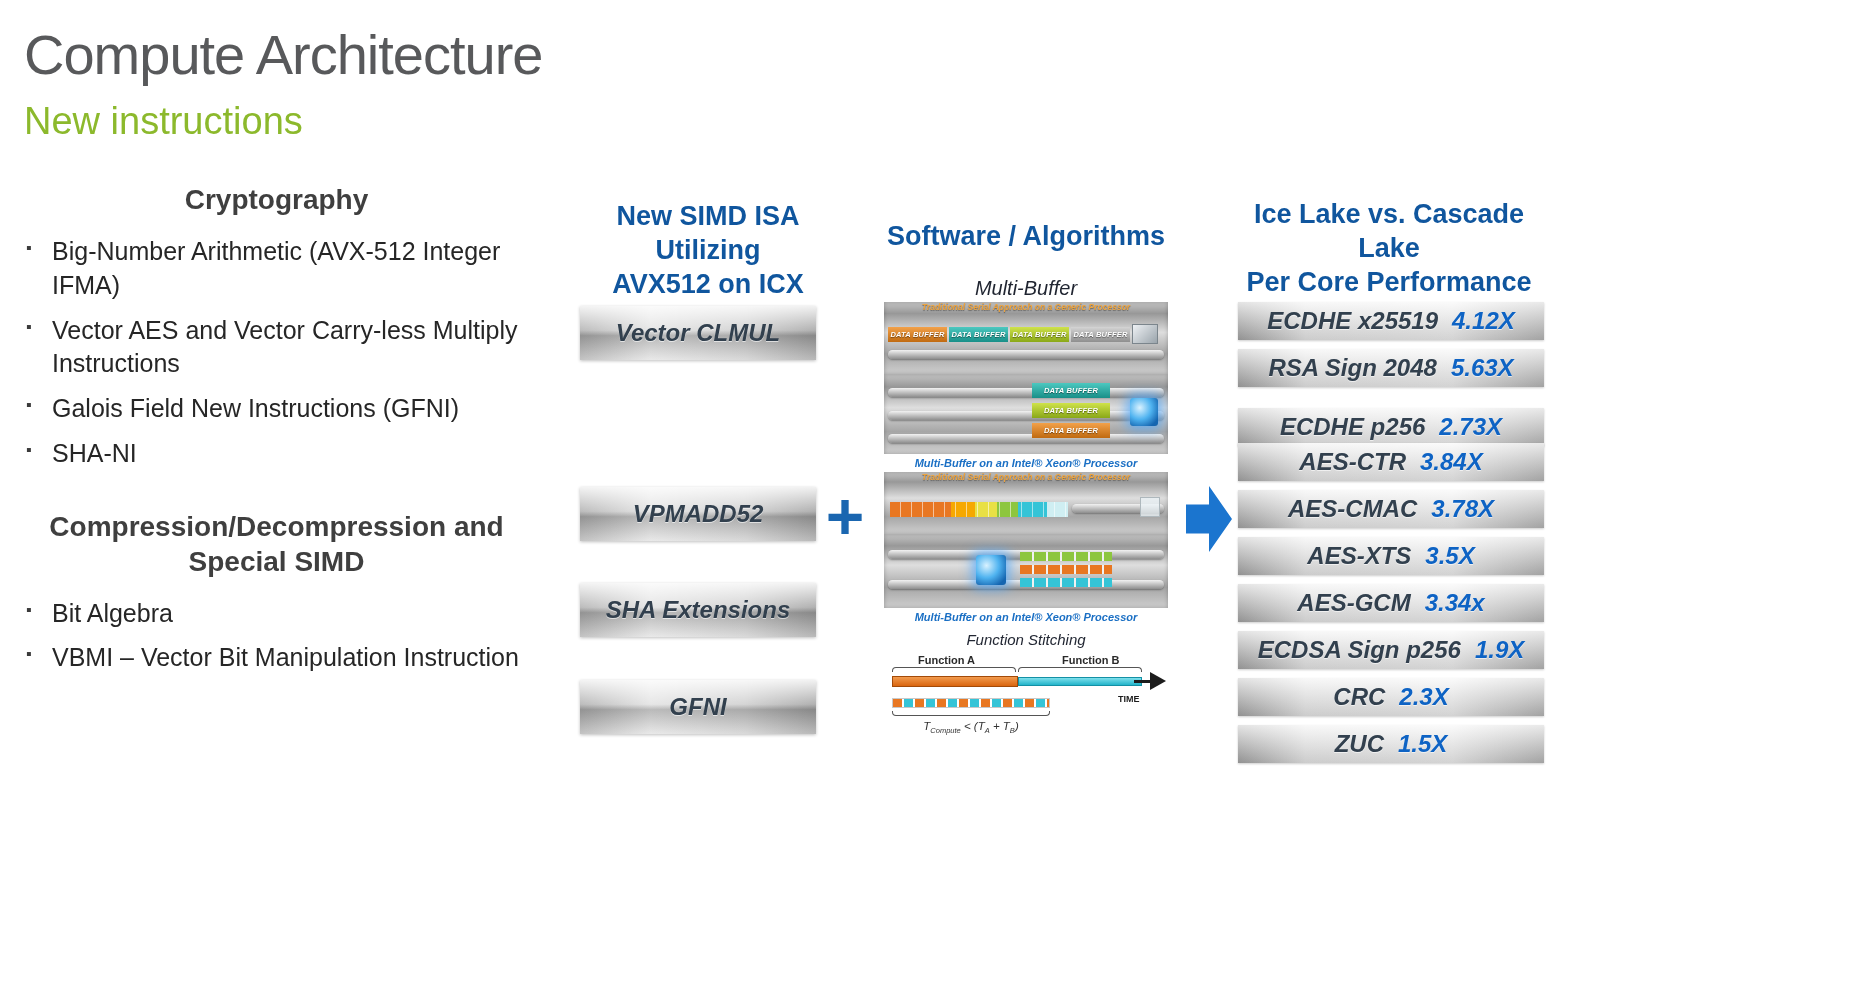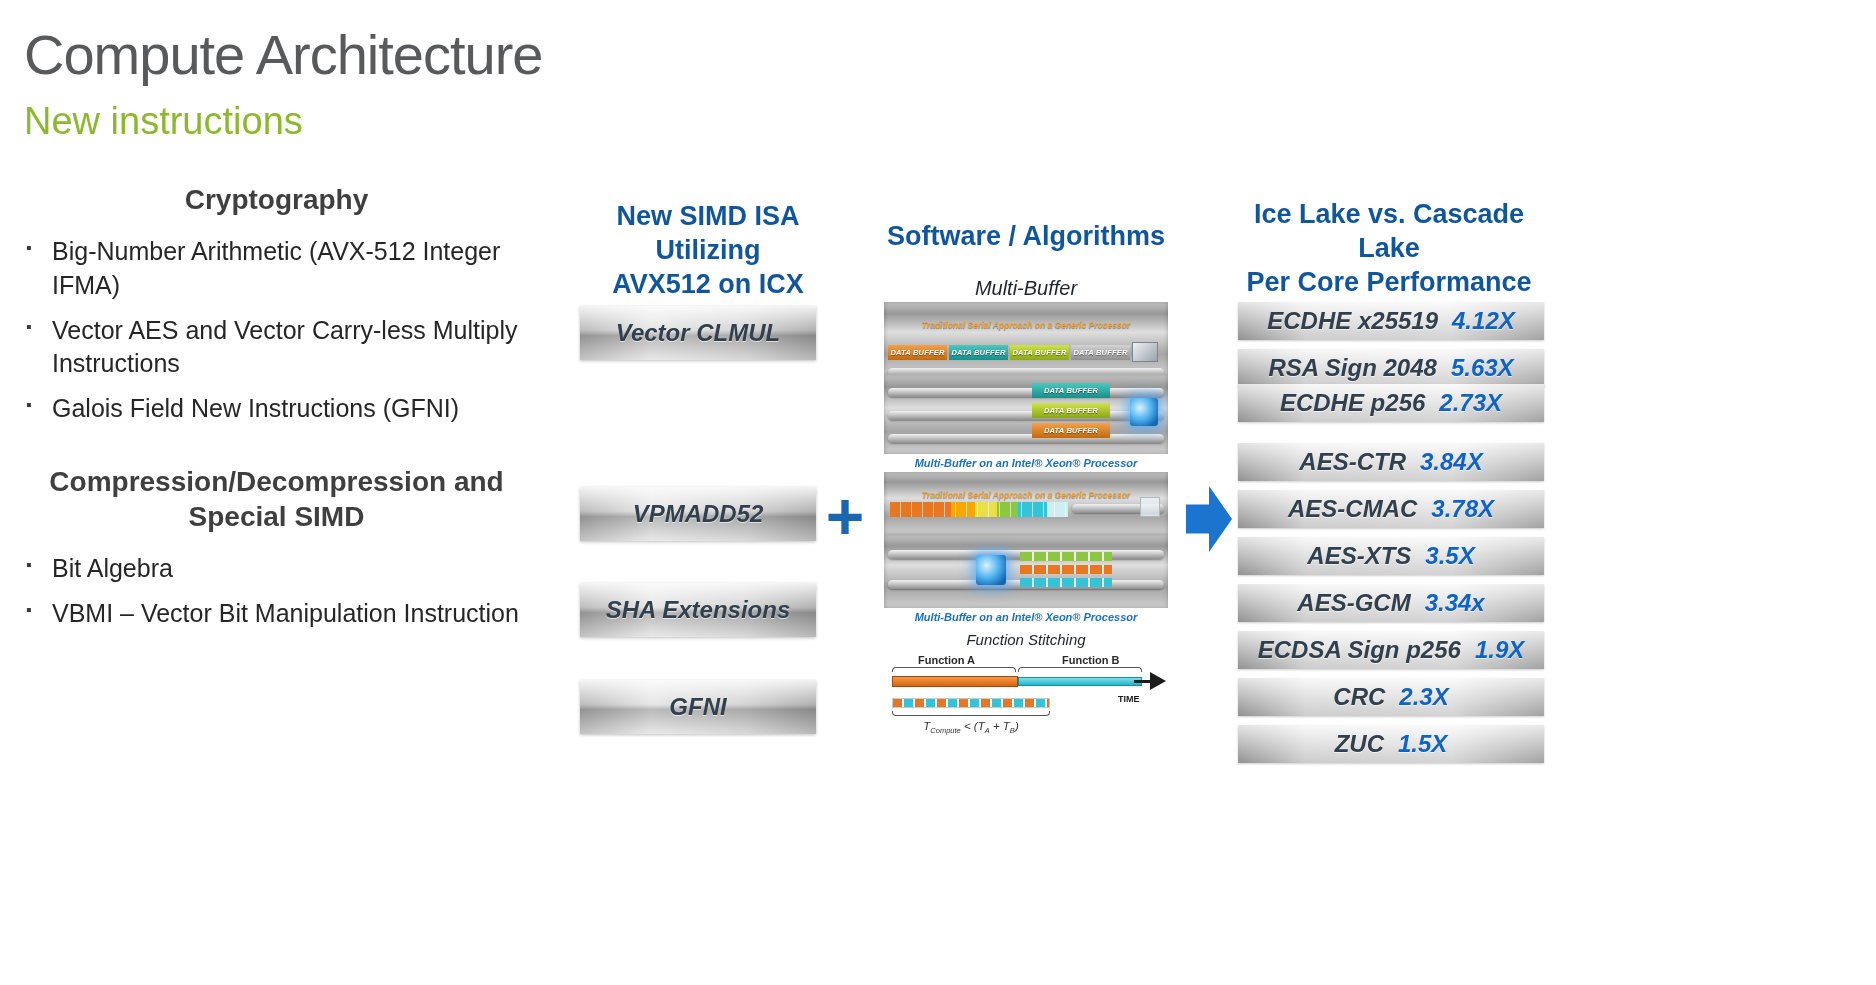--- a/index.html
+++ b/index.html
@@ -42,21 +42,21 @@
 
   
   .sw-stack { position:absolute; left:884px; top:276px; width:284px; }
   .mb-title { height:24px; line-height:24px; text-align:center; font-style:italic; font-size:20px; color:#1f2430; font-weight:500; margin-bottom:2px; }
   .sw-panel { position:relative; width:284px; overflow:hidden;
     background:
       linear-gradient(180deg, #c6c6c6 0%, #989898 16%, #dedede 42%, #a6a6a6 72%, #cfcfcf 100%);
     box-shadow:inset 0 0 4px rgba(0,0,0,.25);
   }
   .p1{height:72px} .p2{height:80px} .p3{height:62px} .p4{height:74px}
-  .serial-cap { padding-top:18px; text-align:center; font-size:8.5px; font-weight:700; font-style:italic; color:#f0a43c; text-shadow:0 1px 1px rgba(0,0,0,.4); }
+  .serial-cap { padding-top:0; text-align:center; font-size:8.5px; font-weight:700; font-style:italic; color:#f0a43c; text-shadow:0 1px 1px rgba(0,0,0,.4); }
   .chip-row { display:flex; gap:2px; align-items:center; margin:12px 4px 0 4px; }
   .chip { flex:0 0 59px; height:15px; display:flex; align-items:center; justify-content:center;
     font-size:7.5px; font-weight:700; font-style:italic; color:#fff; letter-spacing:.2px; text-shadow:0 1px 1px rgba(0,0,0,.45); }
   .chip-orange { background:linear-gradient(180deg,#f2a14a,#c06a10); }
   .chip-teal   { background:linear-gradient(180deg,#4cc8c0,#188f88); }
   .chip-green  { background:linear-gradient(180deg,#cfe24a,#8aa818); }
   .chip-gray   { background:linear-gradient(180deg,#d4d4d4,#8f8f8f); }
   .cpu-small { width:26px; height:20px; background:linear-gradient(135deg,#eef1f4,#9aa4ab); border:1px solid #7b858c; }
   .pipe { position:absolute; left:4px; right:4px; height:9px; border-radius:5px;
     background:linear-gradient(180deg,#f2f2f2,#8e8e8e); box-shadow:0 1px 2px rgba(0,0,0,.35); }
@@ -110,37 +110,38 @@
     display:flex; align-items:center; justify-content:center; gap:14px;
     font-size:24px; font-weight:700; font-style:italic;
     text-shadow:0 1px 0 rgba(255,255,255,.6);
     background:
       linear-gradient(180deg, rgba(255,255,255,.7), rgba(0,0,0,.12)),
       linear-gradient(90deg, #a5a5a5, #e8e8e8 22%, #f0f0f0 70%, #b8b8b8);
     box-shadow:0 1px 2px rgba(0,0,0,.2);
   }
   .perf-label { color:#32404e; }
   .perf-value { color:#0e63c4; }
-  .r0{top:302px} .r1{top:349px} .r2{top:384px} .r3{top:443px} .r4{top:490px}
+  .r0{top:302px} .r1{top:349px} .r2{top:408px} .r3{top:443px} .r4{top:490px}
   .r5{top:537px} .r6{top:584px} .r7{top:631px} .r8{top:678px} .r9{top:725px}
 </style>
 </head>
 <body>
 
 <div class="slide">
 
   <h1 class="title">Compute Architecture</h1>
   <h2 class="subtitle">New instructions</h2>
 
   <section class="left-col">
     <h3>Cryptography</h3>
     <ul>
       <li><span class="bullet"></span><span>Big-Number Arithmetic (AVX-512 Integer IFMA)</span></li>
       <li><span class="bullet"></span><span>Vector AES and Vector Carry-less Multiply Instructions</span></li>
       <li><span class="bullet"></span><span>Galois Field New Instructions (GFNI)</span></li>
+      <li><span class="bullet"></span><span>SHA-NI</span></li>
     </ul>
     <h3 class="simd-heading">Compression/Decompression and Special SIMD</h3>
     <ul>
       <li><span class="bullet"></span><span>Bit Algebra</span></li>
       <li><span class="bullet"></span><span>VBMI – Vector Bit Manipulation Instruction</span></li>
     </ul>
   </section>
 
   <div class="col-heading isa-heading">
     <div>New SIMD ISA Utilizing</div>

